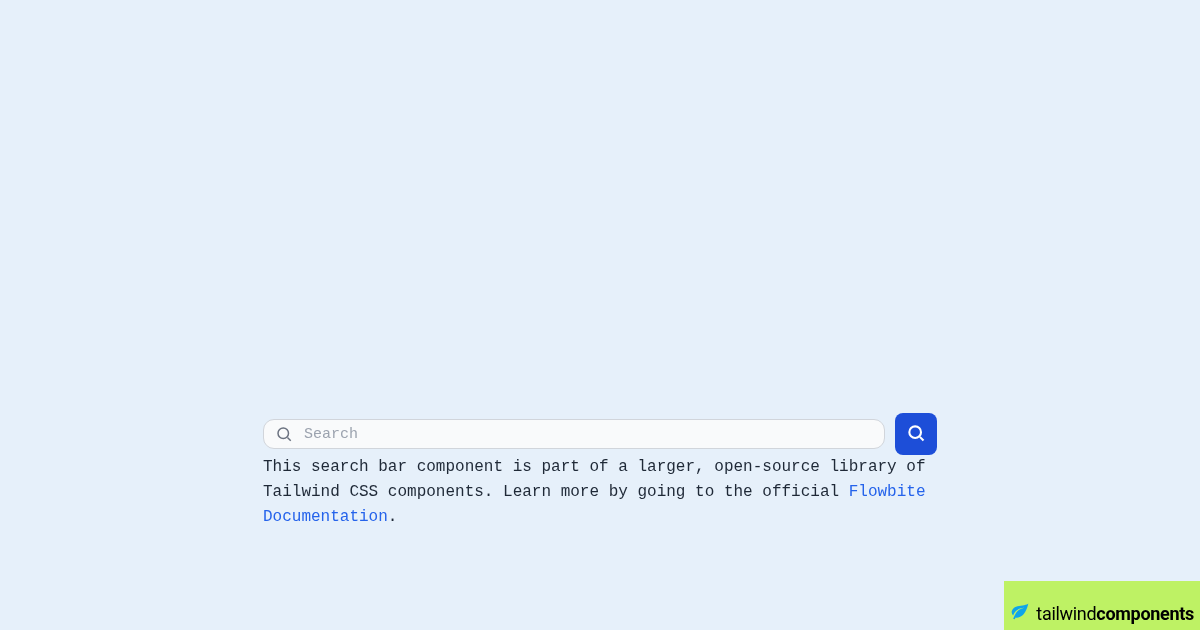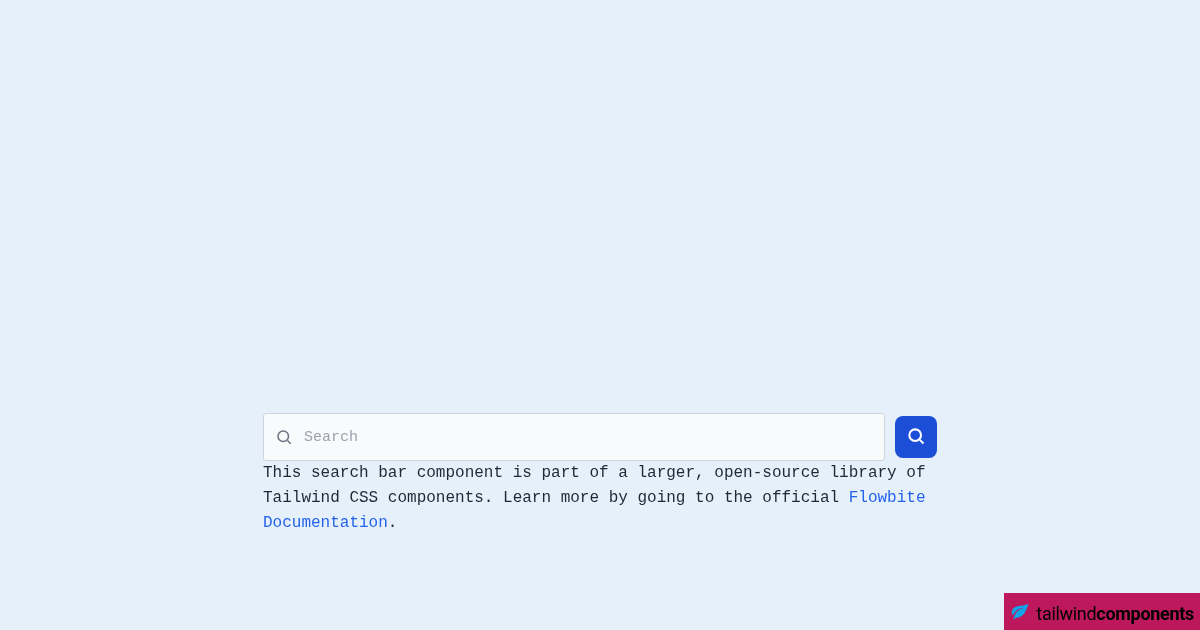--- a/index.html
+++ b/index.html
@@ -24,25 +24,25 @@
       display: flex;
       gap: 10px;
       align-items: center;
     }
     .search-wrapper {
       flex: 1;
       position: relative;
     }
     .search-input {
       width: 100%;
-      height: 48px;
+      height: 30px;
       padding: 10px 12px 10px 40px;
       background-color: #f9fafb;
       border: 1px solid #d1d5db;
-      border-radius: 3px;
+      border-radius: 11px;
       font-family: inherit;
       font-size: 15px;
       color: #374151;
       outline: none;
     }
     .search-input::placeholder {
       color: #9ca3af;
     }
     .search-icon-left {
       position: absolute;
@@ -76,22 +76,22 @@
       color: #1f2937;
     }
     .description a {
       color: #2563eb;
       text-decoration: none;
     }
     .branding {
       position: absolute;
       bottom: 0;
       right: 0;
-      background-color: #be185d;
-      padding: 8px 6px 4px 6px;
+      background-color: #bef264;
+      padding: 20px 6px 4px 6px;
       display: flex;
       align-items: center;
       gap: 6px;
     }
     .leaf-icon {
       width: 20px;
       height: 20px;
       color: #0ea5e9;
     }
     .brand-text {

